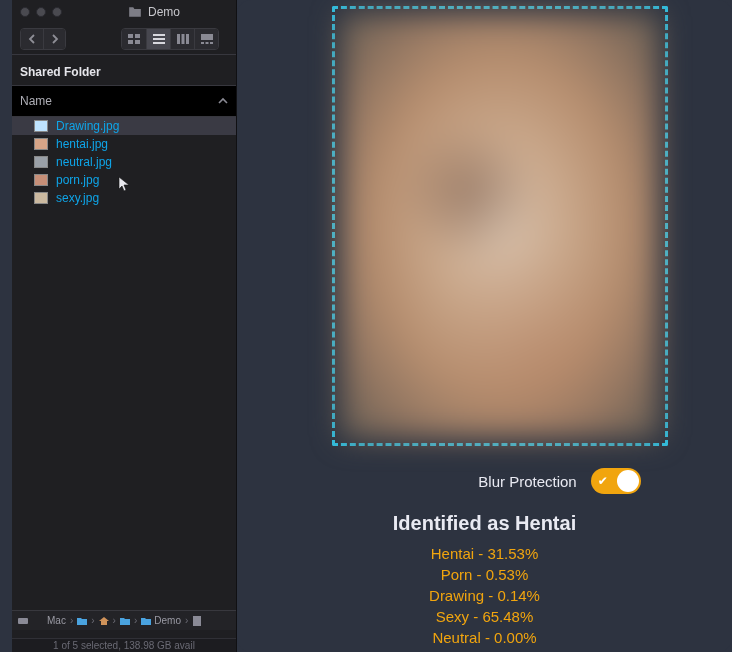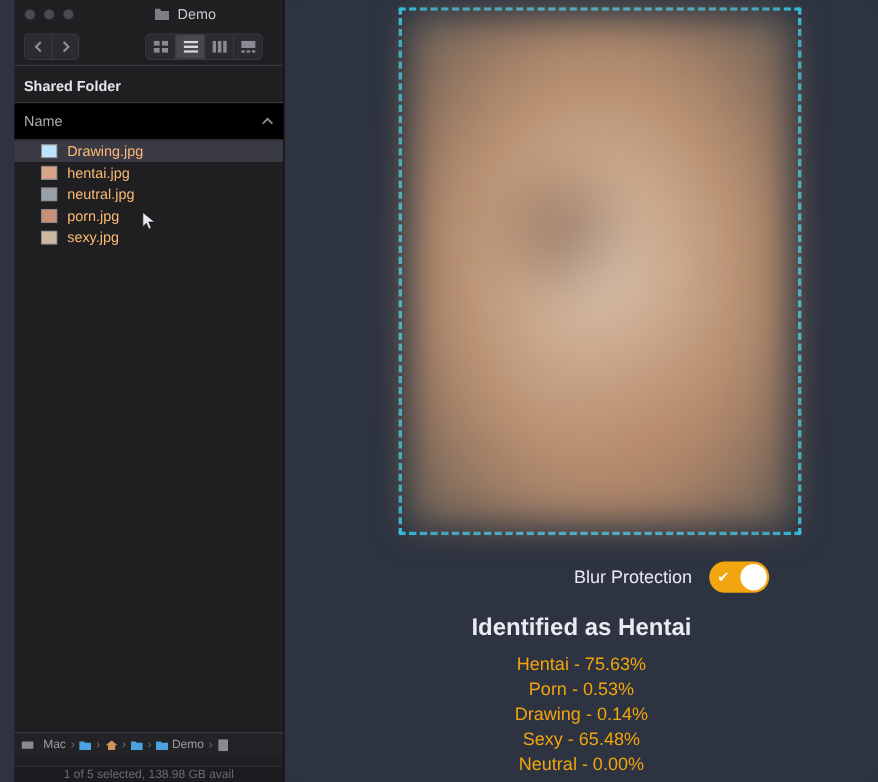--- a/index.html
+++ b/index.html
@@ -82,21 +82,21 @@
     background:#000000;
   }
   .name-header .chev {
     width:10px;height:10px; transform: rotate(180deg); color:#8a8a94;
   }
   .file-list { flex:0 0 auto; }
   .file-row {
     display:flex; align-items:center; gap:8px;
     padding: 2px 8px 2px 22px;
     font-size: 12px;
-    color:#fdba74;
+    color:#0ea5e9;
     height:18px;
   }
   .file-row.selected { background:#3a3a44; }
   .file-icon { width:14px; height:12px; }
   .file-icon rect { stroke:#888; stroke-width:1; }
   .cursor {
     position:absolute; left:106px; top:176px;
     width:12px;height:16px;
     color:#e8e8ee;
     pointer-events:none;
@@ -280,21 +280,21 @@
         </svg>
         <span>sexy.jpg</span>
       </div>
     </div>
 
   <svg class="cursor" viewBox="0 0 12 16">
       <path d="M1 1v12l3-3 2 5 2-1-2-5h5z" fill="#e8e8ee" stroke="#111" stroke-width="0.6"></path>
     </svg>
 
   <div class="path-bar" id="path-bar">
-      <span style="display: flex; align-items: center; gap: 8px;">
+      <span style="display: flex; align-items: center; gap: 19px;">
         <svg viewBox="0 0 10 10">
           <rect x="0" y="2" width="10" height="6" rx="1" fill="#8a8a96"></rect>
         </svg>
         <span>Mac</span>
       </span>
       <span class="path-sep">›</span>
       <span style="display: flex; align-items: center; gap: 3px;">
         <svg viewBox="0 0 10 10">
           <path d="M0 2h4l1 1h5v6H0z" fill="#4aa3e0"></path>
         </svg>
@@ -340,19 +340,19 @@
     <span class="toggle-row-label">Blur Protection</span>
     <div class="toggle">
       <span class="check">✔</span>
       <div class="knob"></div>
     </div>
   </div>
 
   <div class="result-title">Identified as Hentai</div>
 
   <div class="scores" id="scores">
-      <div>Hentai - 75.63%</div>
+      <div>Hentai - 31.53%</div>
       <div>Porn - 0.53%</div>
       <div>Drawing - 0.14%</div>
       <div>Sexy - 65.48%</div>
       <div>Neutral - 0.00%</div>
     </div>
 </div>
 
 </body></html>

